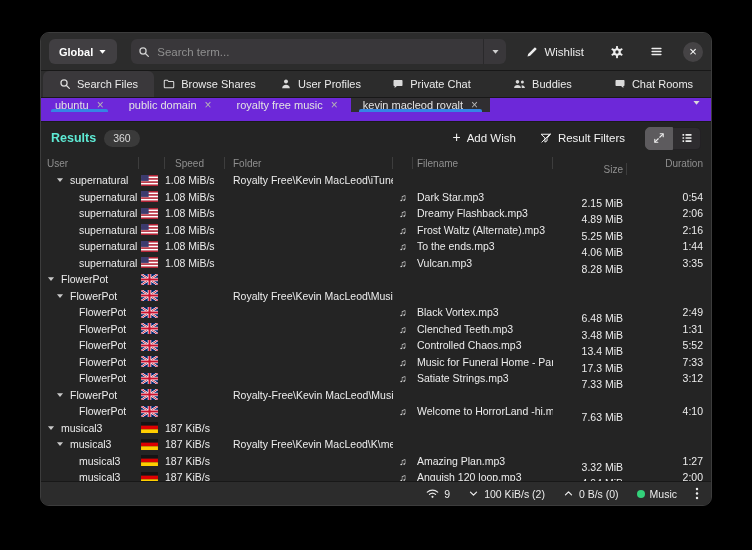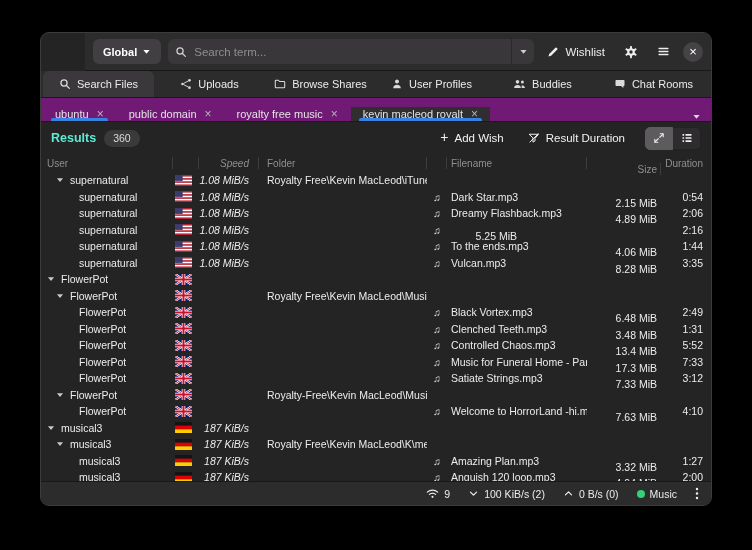--- a/index.html
+++ b/index.html
@@ -1,36 +1,36 @@
 <!DOCTYPE html>
 <html><head>
 <meta charset="utf-8">
 <style>
   *{margin:0;padding:0;box-sizing:border-box;user-select:none;cursor:default;}
   html,body{width:752px;height:550px;overflow:hidden;background:#000;font-family:"Liberation Sans",sans-serif;}
   .window{position:absolute;left:40px;top:32px;width:672px;height:474px;background:#242424;color:#ececec;
           border:1px solid #3c3c3c;border-radius:9px;overflow:hidden;display:flex;flex-direction:column;
           box-shadow:0 6px 22px rgba(0,0,0,.85);}
   
-  .headerbar{height:38px;flex:none;background:#2c2c2c;border-bottom:1px solid #181818;display:flex;align-items:center;gap:7px;padding:0 8px;margin-left:44px;}
+  .headerbar{height:38px;flex:none;background:#2c2c2c;border-bottom:1px solid #181818;display:flex;align-items:center;gap:14px;padding:0 8px;}
   .hb-btn{height:25px;background:#413f42;border:none;border-radius:6px;color:#fff;font:700 11px "Liberation Sans",sans-serif;display:inline-flex;align-items:center;gap:5px;padding:0 10px;}
   .search-entry{flex:1;height:25px;background:#39373a;border-radius:6px;display:flex;align-items:center;min-width:0;}
   .se-icon{width:26px;display:flex;justify-content:center;color:#cfcfcf;}
   .search-entry input{flex:1;min-width:0;background:none;border:none;outline:none;color:#eee;font:11.5px "Liberation Sans",sans-serif;}
   .search-entry input::placeholder{color:#8f8f8f;}
   .se-drop{width:23px;align-self:stretch;background:transparent;border:none;border-left:1px solid #2a292b;color:#cfcfcf;display:flex;align-items:center;justify-content:center;}
   .flat-ibtn{background:transparent;border:none;color:#ececec;display:inline-flex;align-items:center;gap:6px;font:11.5px "Liberation Sans",sans-serif;padding:0 6px;height:26px;}
   .close-btn{width:20px;height:20px;border-radius:50%;background:#454345;border:none;color:#fff;font-size:13px;line-height:1;display:flex;align-items:center;justify-content:center;}
   
   .main-tabs{height:27px;flex:none;background:#2c2c2c;display:flex;border-bottom:1px solid #181818;padding:0 2px;}
   .main-tab{flex:1;display:flex;align-items:center;justify-content:center;gap:6px;font-size:11px;color:#ebebeb;background:none;border:none;}
   .main-tab.active{background:#3a383b;border-radius:6px 6px 0 0;}
   .mt-icon{display:flex;color:#dadada;}
   
-  .search-tabs{height:24px;flex:none;display:flex;align-items:flex-end;background:#701a75;border-bottom:1px solid #1a1a1a;padding-left:2px;}
+  .search-tabs{height:24px;flex:none;display:flex;align-items:flex-start;background:#6d28d9;border-bottom:1px solid #1a1a1a;padding-left:2px;}
   .stab{display:flex;align-items:center;gap:8px;padding:0 12px;font-size:11px;color:#e3e3e3;position:relative;margin-right:1px;}
   .stab.active{background:#302e31;}
   .stab.active::after,.stab.attention::after{content:"";position:absolute;left:8px;right:8px;bottom:0;height:3px;background:#3584e4;border-radius:2px 2px 0 0;}
   .stab-close{color:#b5b5b5;font-size:12px;}
   .tabs-overflow{margin-left:auto;background:none;border:none;color:#d9d9d9;width:30px;display:flex;align-items:center;justify-content:center;}
   
   .results-bar{height:32px;flex:none;display:flex;align-items:center;gap:8px;padding:0 10px;}
   .results-label{font-weight:700;font-size:12.5px;color:#5eead4;}
   .count-badge{background:#3a3a3a;color:#dadada;font-size:10.5px;border-radius:10px;padding:2.5px 9px;}
   .rb-spacer{flex:1;}
@@ -43,24 +43,24 @@
   .tool-toggle:last-child{border-radius:0 5px 5px 0;border-left:none;}
   
   .table-wrap{flex:1;display:flex;flex-direction:column;min-height:0;}
   .thead{height:18px;flex:none;display:flex;align-items:center;color:#8f8f8f;font-size:10px;}
   .th{position:relative;height:100%;display:flex;align-items:center;}
   .th.ra{justify-content:flex-end;}
   .th:not(:last-child)::after{content:"";position:absolute;right:0;top:3px;bottom:3px;width:1px;background:#3d3d3d;}
   .tbody{flex:1;overflow:hidden;}
   .tr{display:flex;align-items:center;height:16.5px;font-size:10.5px;color:#ececec;}
   .td{overflow:hidden;white-space:nowrap;}
-  .c-user{width:132px;flex:none;display:flex;align-items:center;gap:4px;padding-left:6px;overflow:hidden;}
+  .c-user{width:98px;flex:none;display:flex;align-items:center;gap:4px;padding-left:6px;overflow:hidden;}
   .exp{width:10px;flex:none;display:flex;color:#c9c9c9;}
   .c-flag{width:26px;flex:none;display:flex;align-items:center;padding-left:2px;}
-  .c-speed{width:60px;flex:none;text-align:right;padding-right:10px;font-style:italic;}
+  .c-speed{width:60px;flex:none;text-align:right;padding-right:21px;}
   .c-folder{width:168px;flex:none;padding-left:8px;}
   .c-ficon{width:20px;flex:none;text-align:center;}
   .note{font-size:10px;color:#e6e6e6;}
   .c-filename{width:140px;flex:none;padding-left:4px;}
   .c-size{width:74px;flex:none;text-align:right;padding-right:4px;margin-top:12px;}
   .c-duration{flex:1;text-align:right;padding-right:8px;}
   .user-text{overflow:hidden;white-space:nowrap;}
   
   .statusbar{height:24px;flex:none;background:#2c2c2c;border-top:1px solid #181818;display:flex;align-items:center;justify-content:flex-end;gap:2px;padding:0 4px;}
   .sb-item{display:flex;align-items:center;gap:5px;padding:0 8px;height:20px;background:none;border:none;color:#ececec;font-size:10.5px;border-radius:4px;}
@@ -133,45 +133,42 @@
         <span class="mt-icon">
           <svg width="12" height="12" viewBox="0 0 16 16" stroke="currentColor" fill="none" stroke-linecap="round" stroke-linejoin="round" stroke-width="1.7">
             <circle cx="6.7" cy="6.7" r="4.1"></circle>
             <path d="M9.9 9.9 13.8 13.8"></path>
           </svg>
         </span>
         <span>Search Files</span>
       </button>
       <button class="main-tab">
         <span class="mt-icon">
-          <svg width="12" height="12" viewBox="0 0 16 16" fill="currentColor">
-            <circle cx="12.6" cy="3.1" r="1.8"></circle>
-            <circle cx="3.4" cy="8" r="1.8"></circle>
-            <circle cx="12.6" cy="12.9" r="1.8"></circle>
-            <path d="M4.9 7.2l6.2-3.3M4.9 8.8l6.2 3.3" stroke="currentColor" stroke-width="1.3" fill="none"></path>
-          </svg>
-        </span>
-        <span>Uploads</span>
-      </button>
-      <button class="main-tab">
-        <span class="mt-icon">
           <svg width="12" height="12" viewBox="0 0 16 16" stroke="currentColor" fill="none" stroke-linecap="round" stroke-linejoin="round" stroke-width="1.4">
             <path d="M1.7 4c0-.6.5-1 1-1h3.2l1.5 1.7h5.9c.6 0 1 .4 1 1v6.3c0 .6-.4 1-1 1H2.7c-.5 0-1-.4-1-1z"></path>
           </svg>
         </span>
         <span>Browse Shares</span>
       </button>
       <button class="main-tab">
         <span class="mt-icon">
           <svg width="12" height="12" viewBox="0 0 16 16" fill="currentColor">
             <circle cx="8" cy="4.7" r="2.6"></circle>
             <path d="M2.9 13.7c0-2.9 2.2-4.6 5.1-4.6s5.1 1.7 5.1 4.6z"></path>
           </svg>
         </span>
         <span>User Profiles</span>
+      </button>
+      <button class="main-tab">
+        <span class="mt-icon">
+          <svg width="12" height="12" viewBox="0 0 16 16" fill="currentColor">
+            <path d="M2 3.5c0-.6.4-1 1-1h10c.6 0 1 .4 1 1v6c0 .6-.4 1-1 1H6.6L3.5 13.2v-2.7H3c-.6 0-1-.4-1-1z"></path>
+          </svg>
+        </span>
+        <span>Private Chat</span>
       </button>
       <button class="main-tab">
         <span class="mt-icon">
           <svg width="13" height="12" viewBox="0 0 18 16" fill="currentColor">
             <circle cx="6.2" cy="5" r="2.5"></circle>
             <path d="M1.5 13.7c0-2.7 2.1-4.3 4.7-4.3s4.7 1.6 4.7 4.3z"></path>
             <circle cx="13" cy="5.3" r="2.1"></circle>
             <path d="M12 9.8c2.5 0 4.5 1.5 4.5 3.9h-4.4z"></path>
           </svg>
         </span>
@@ -223,21 +220,21 @@
       <span class="plus">+</span>
       <span>Add Wish</span>
     </button>
     <button class="rb-btn">
       <span class="sb-icon">
           <svg width="12" height="12" viewBox="0 0 16 16" stroke="currentColor" fill="none" stroke-linecap="round" stroke-linejoin="round" stroke-width="1.3">
             <path d="M2 3h12l-4.6 5.3v3.5L6.6 13.5V8.3z"></path>
             <path d="M2.5 13.5 13.5 2.5"></path>
           </svg>
         </span>
-      <span>Result Duration</span>
+      <span>Result Filters</span>
     </button>
     <div class="linked">
       <button class="tool-toggle active">
         <span class="sb-icon">
             <svg width="12" height="12" viewBox="0 0 16 16" stroke="currentColor" fill="none" stroke-linecap="round" stroke-linejoin="round" stroke-width="1.5">
               <path d="M9.6 2.4h4v4"></path>
               <path d="M13.3 2.7 9 7"></path>
               <path d="M6.4 13.6h-4v-4"></path>
               <path d="M2.7 13.3 7 9"></path>
             </svg>
@@ -359,20 +356,21 @@
                 <rect y="3.71" width="20" height="1.86"></rect>
                 <rect y="7.43" width="20" height="1.86"></rect>
                 <rect y="11.14" width="20" height="1.86"></rect>
               </g>
               <rect width="9" height="7" fill="#3c3b6e"></rect>
             </svg>
           </div>
     <div class="td c-speed">1.08 MiB/s</div>
     <div class="td c-folder"></div>
     <div class="td c-ficon"><span class="note">♫</span></div>
+    <div class="td c-filename">Frost Waltz (Alternate).mp3</div>
     <div class="td c-size">5.25 MiB</div>
     <div class="td c-duration">2:16</div>
   </div>
         <div class="tr">
     <div class="td c-user" style="padding-left: 24px;">
       <span class="exp" style="visibility: hidden;"></span>
       <span class="user-text">supernatural</span>
     </div>
     <div class="td c-flag">
             <svg width="17" height="11" viewBox="0 0 20 13">

